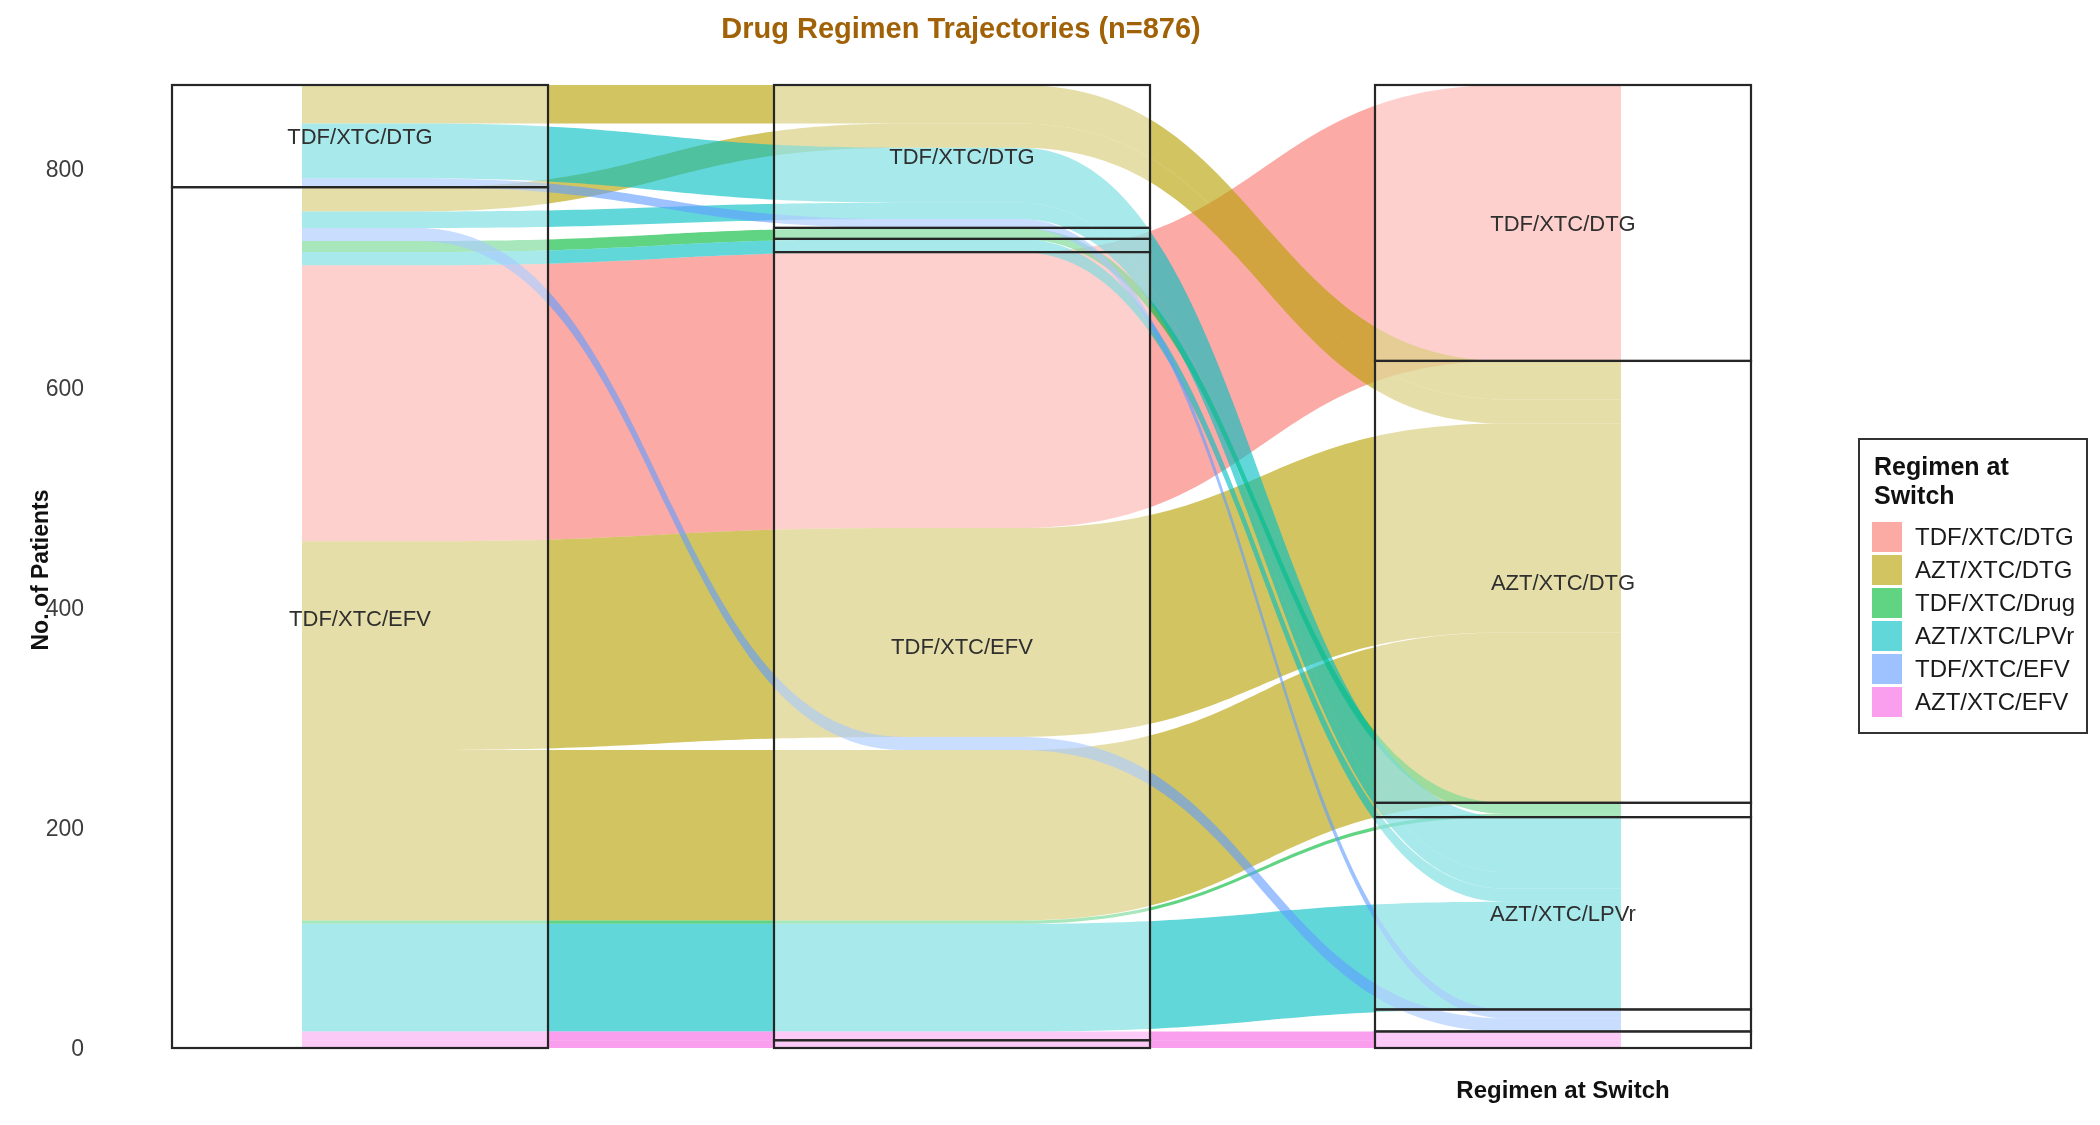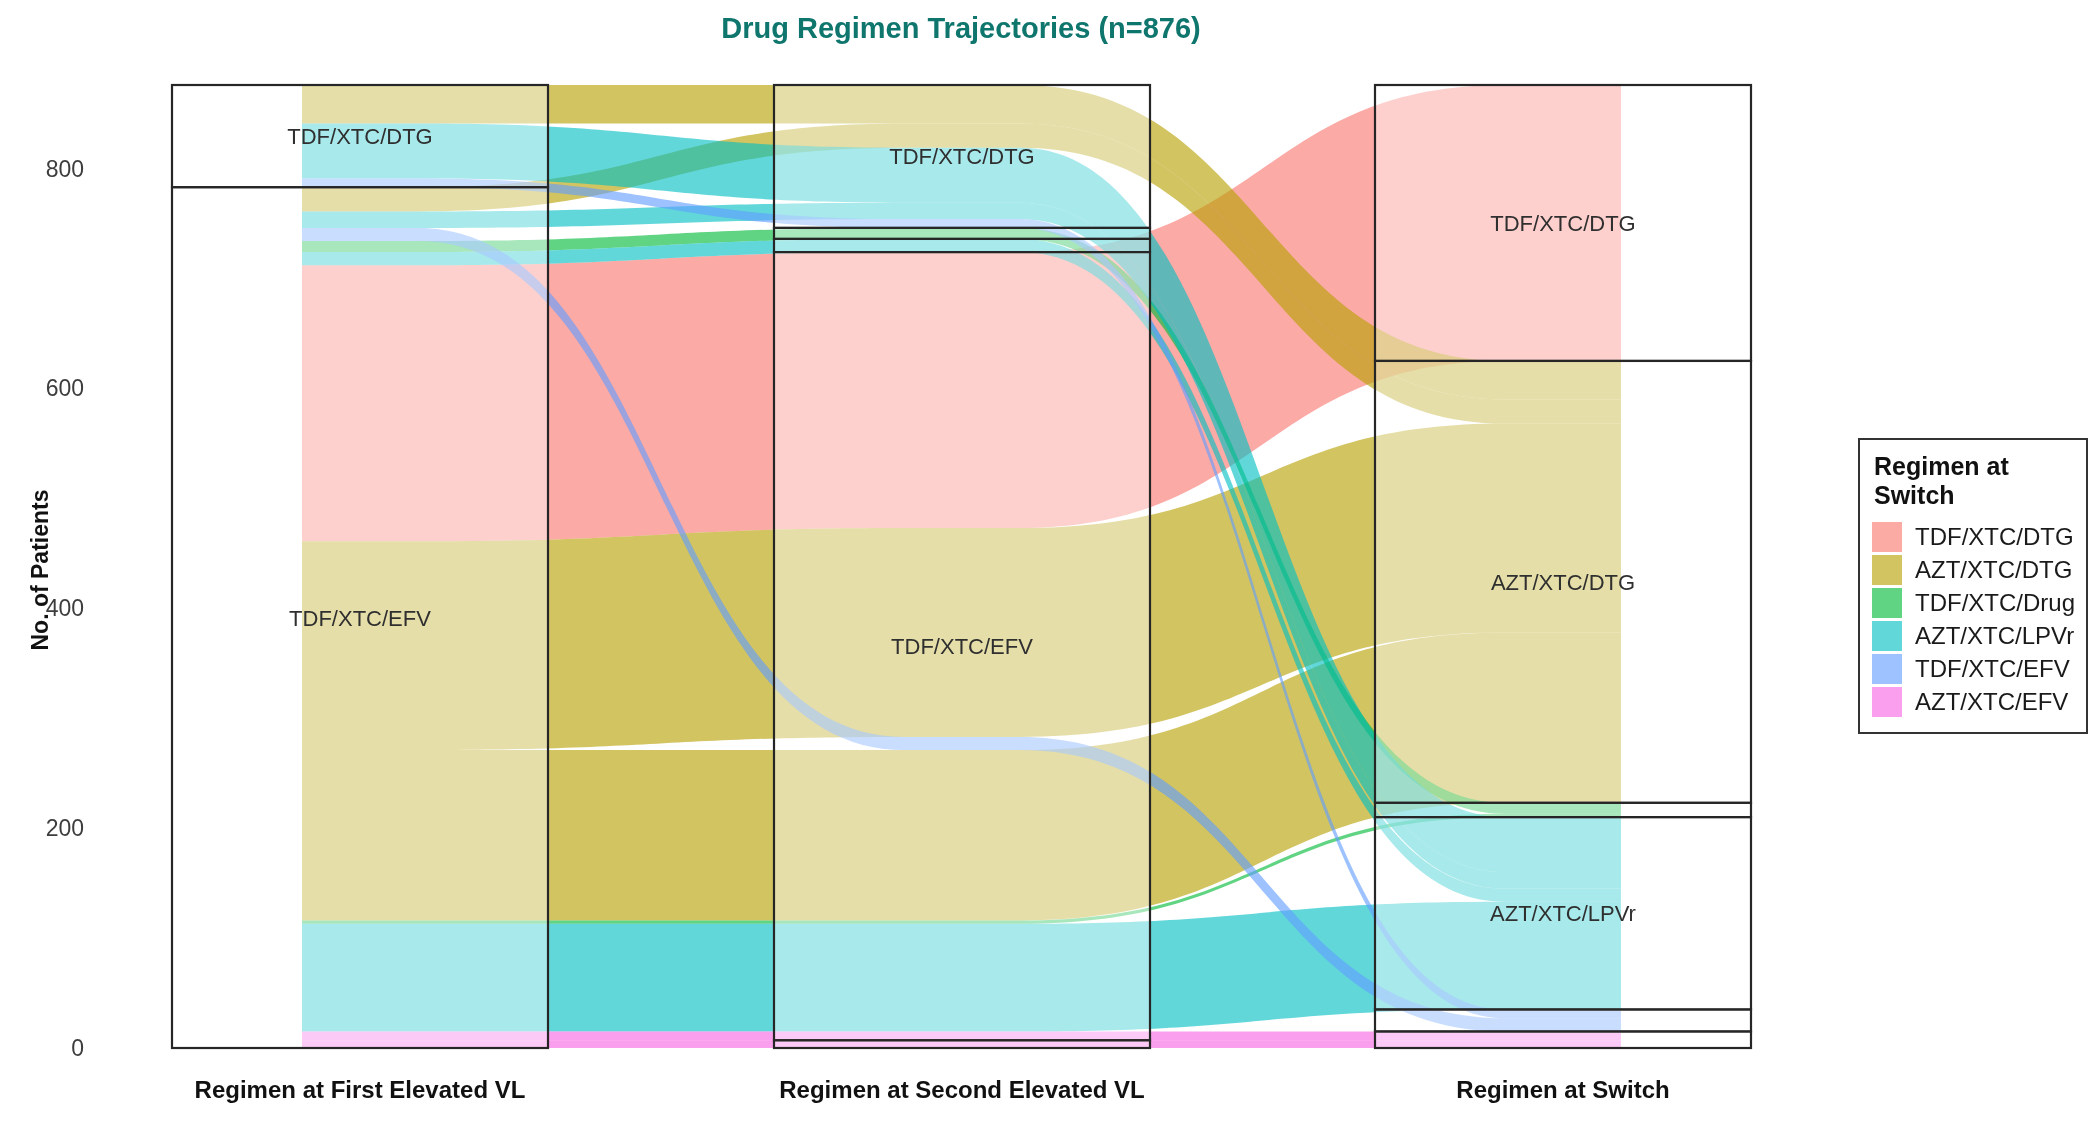--- a/index.html
+++ b/index.html
@@ -1,19 +1,19 @@
 <!DOCTYPE html>
 <html><head>
 <meta charset="utf-8">
 <style>
   html,body{margin:0;padding:0;background:#ffffff;}
   body{width:2100px;height:1125px;position:relative;font-family:"Liberation Sans",sans-serif;overflow:hidden;}
   .stage{position:absolute;inset:0;}
   .chart-title{position:absolute;left:172px;top:12px;width:1578px;text-align:center;
-    font-size:29px;font-weight:bold;color:#0f766e;}
+    font-size:29px;font-weight:bold;color:#a16207;}
   .y-title{position:absolute;left:40px;top:570px;transform:translate(-50%,-50%) rotate(-90deg);
     transform-origin:center;font-size:23px;font-weight:bold;color:#111;white-space:nowrap;}
   .x-label{position:absolute;top:1076px;width:640px;text-align:center;
     font-size:24px;font-weight:bold;color:#111;}
   svg#plot{position:absolute;left:0;top:0;}
   .legend{position:absolute;left:1858px;top:438px;width:230px;border:2px solid #333;
     background:#fff;padding:10px 12px 14px 12px;box-sizing:border-box;}
   .legend-title{font-size:25px;font-weight:bold;color:#111;margin:2px 0 10px 2px;}
   .legend-row{display:flex;align-items:center;gap:13px;height:33px;}
   .legend-swatch{width:30px;height:30px;flex:0 0 30px;}
@@ -72,22 +72,20 @@
       </g>
       <g>
         <text x="84" y="1056.00432" text-anchor="end" font-size="23" fill="#3d3d3d" font-family="&quot;Liberation Sans&quot;,sans-serif">0</text>
         <text x="84" y="836.1403200000001" text-anchor="end" font-size="23" fill="#3d3d3d" font-family="&quot;Liberation Sans&quot;,sans-serif">200</text>
         <text x="84" y="616.27632" text-anchor="end" font-size="23" fill="#3d3d3d" font-family="&quot;Liberation Sans&quot;,sans-serif">400</text>
         <text x="84" y="396.41232" text-anchor="end" font-size="23" fill="#3d3d3d" font-family="&quot;Liberation Sans&quot;,sans-serif">600</text>
         <text x="84" y="176.54832" text-anchor="end" font-size="23" fill="#3d3d3d" font-family="&quot;Liberation Sans&quot;,sans-serif">800</text>
       </g>
     </svg>
 
-  <div class="x-label" style="left:40px">Regimen at First Elevated VL</div>
-  <div class="x-label" style="left:642px">Regimen at Second Elevated VL</div>
   <div class="x-label" style="left:1243px">Regimen at Switch</div>
 
   <div class="legend">
     <div class="legend-title">Regimen at Switch</div>
     <div id="legend-entries">
         <div class="legend-row">
           <div class="legend-swatch" style="background: rgb(251, 170, 164);"></div>
           <div class="legend-label">TDF/XTC/DTG</div>
         </div>
         <div class="legend-row">

